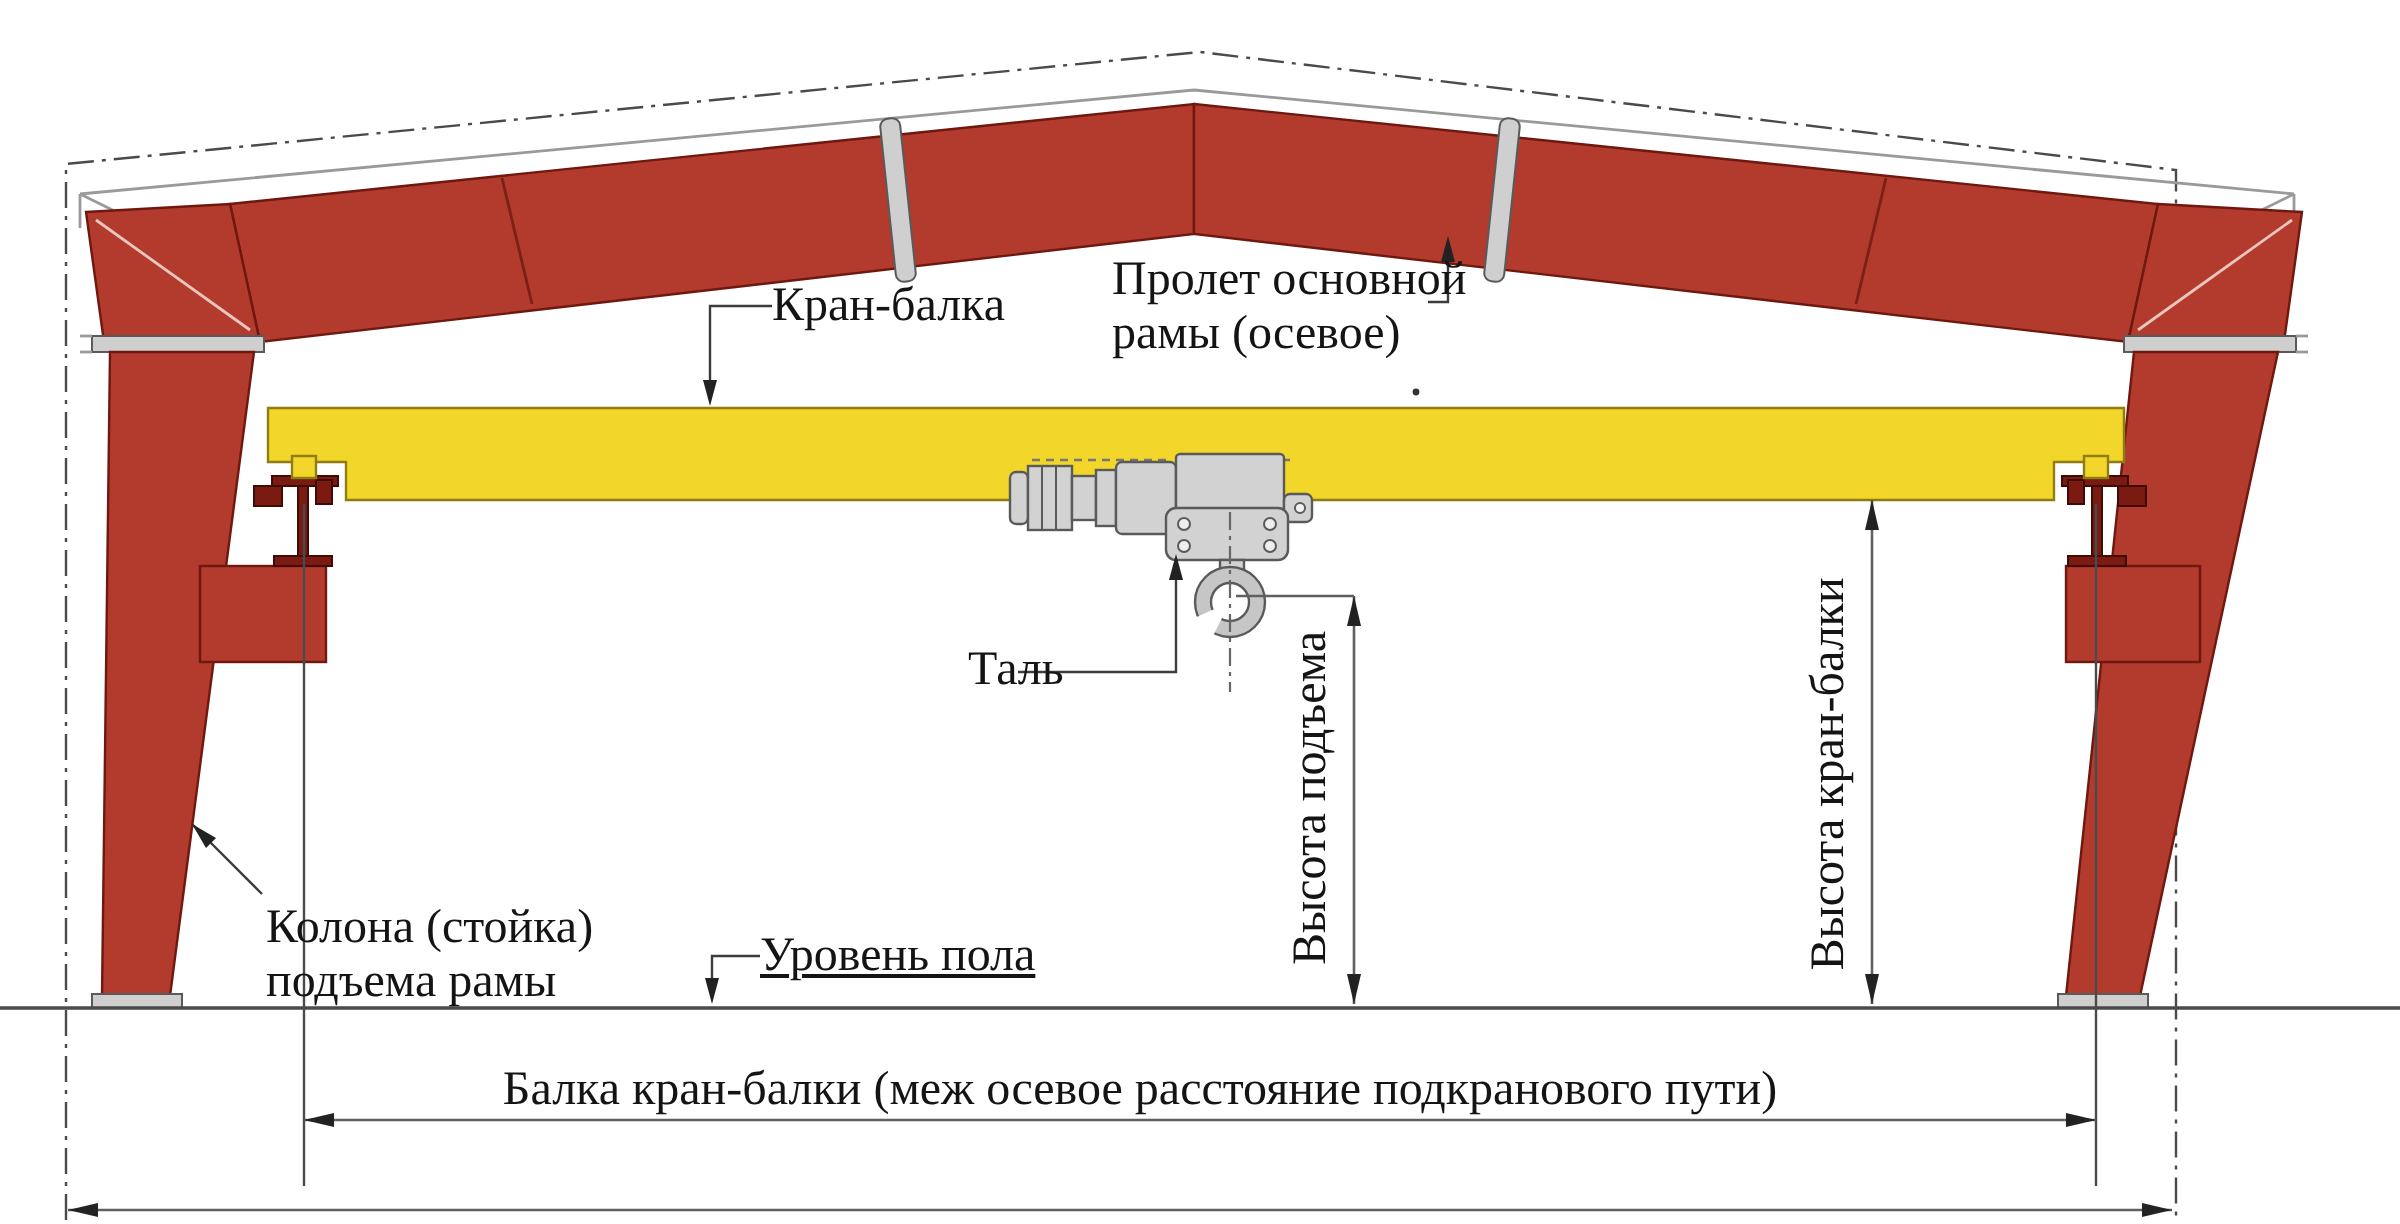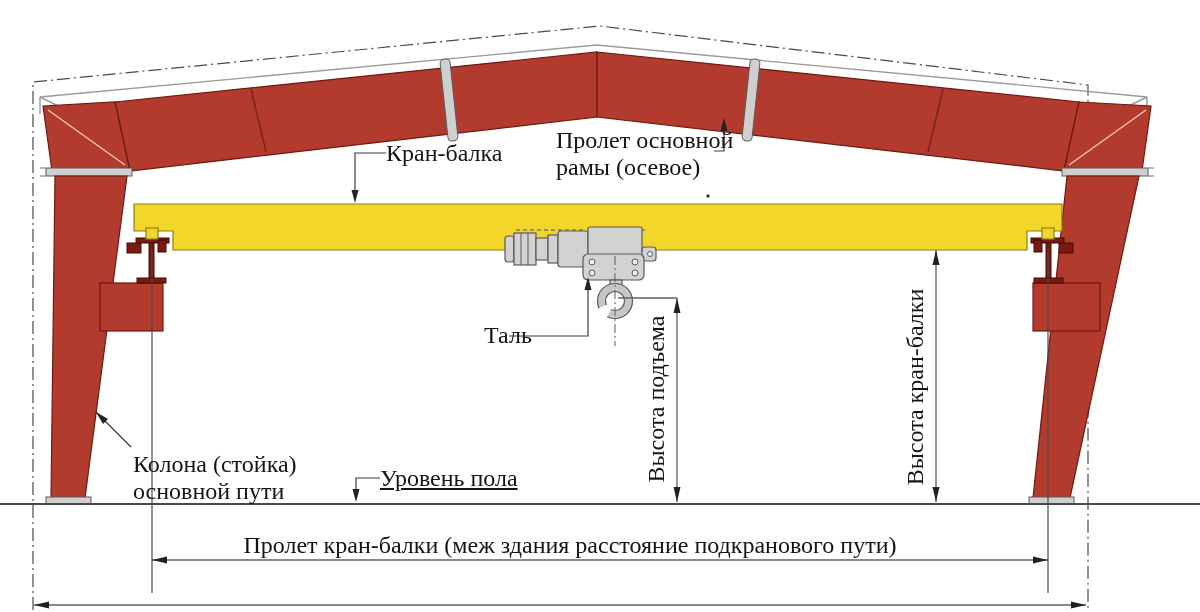--- a/index.html
+++ b/index.html
@@ -187,17 +187,17 @@
   <div class="lbl" style="left:386px;top:140px;">Кран-балка</div>
   <div class="lbl" style="left:556px;top:127px;">
     <div>Пролет основной</div>
     <div>рамы (осевое)</div>
   </div>
   <div class="lbl" style="left:484px;top:322px;">Таль</div>
   <div class="lbl vert" style="left:656px;top:399px;">Высота подъема</div>
   <div class="lbl vert" style="left:915px;top:387px;">Высота кран-балки</div>
   <div class="lbl" style="left:133px;top:415px;margin-top:36px;">
     <div>Колона (стойка)</div>
-    <div>основной пути</div>
+    <div>подъема рамы</div>
   </div>
   <div class="lbl" style="left:380px;top:465px;text-decoration:underline;">Уровень пола</div>
-  <div class="lbl ctr" style="left:570px;top:532px;">Пролет кран-балки (меж здания расстояние подкранового пути)</div>
+  <div class="lbl ctr" style="left:570px;top:532px;">Балка кран-балки (меж осевое расстояние подкранового пути)</div>
 </div>
 
 </body></html>

